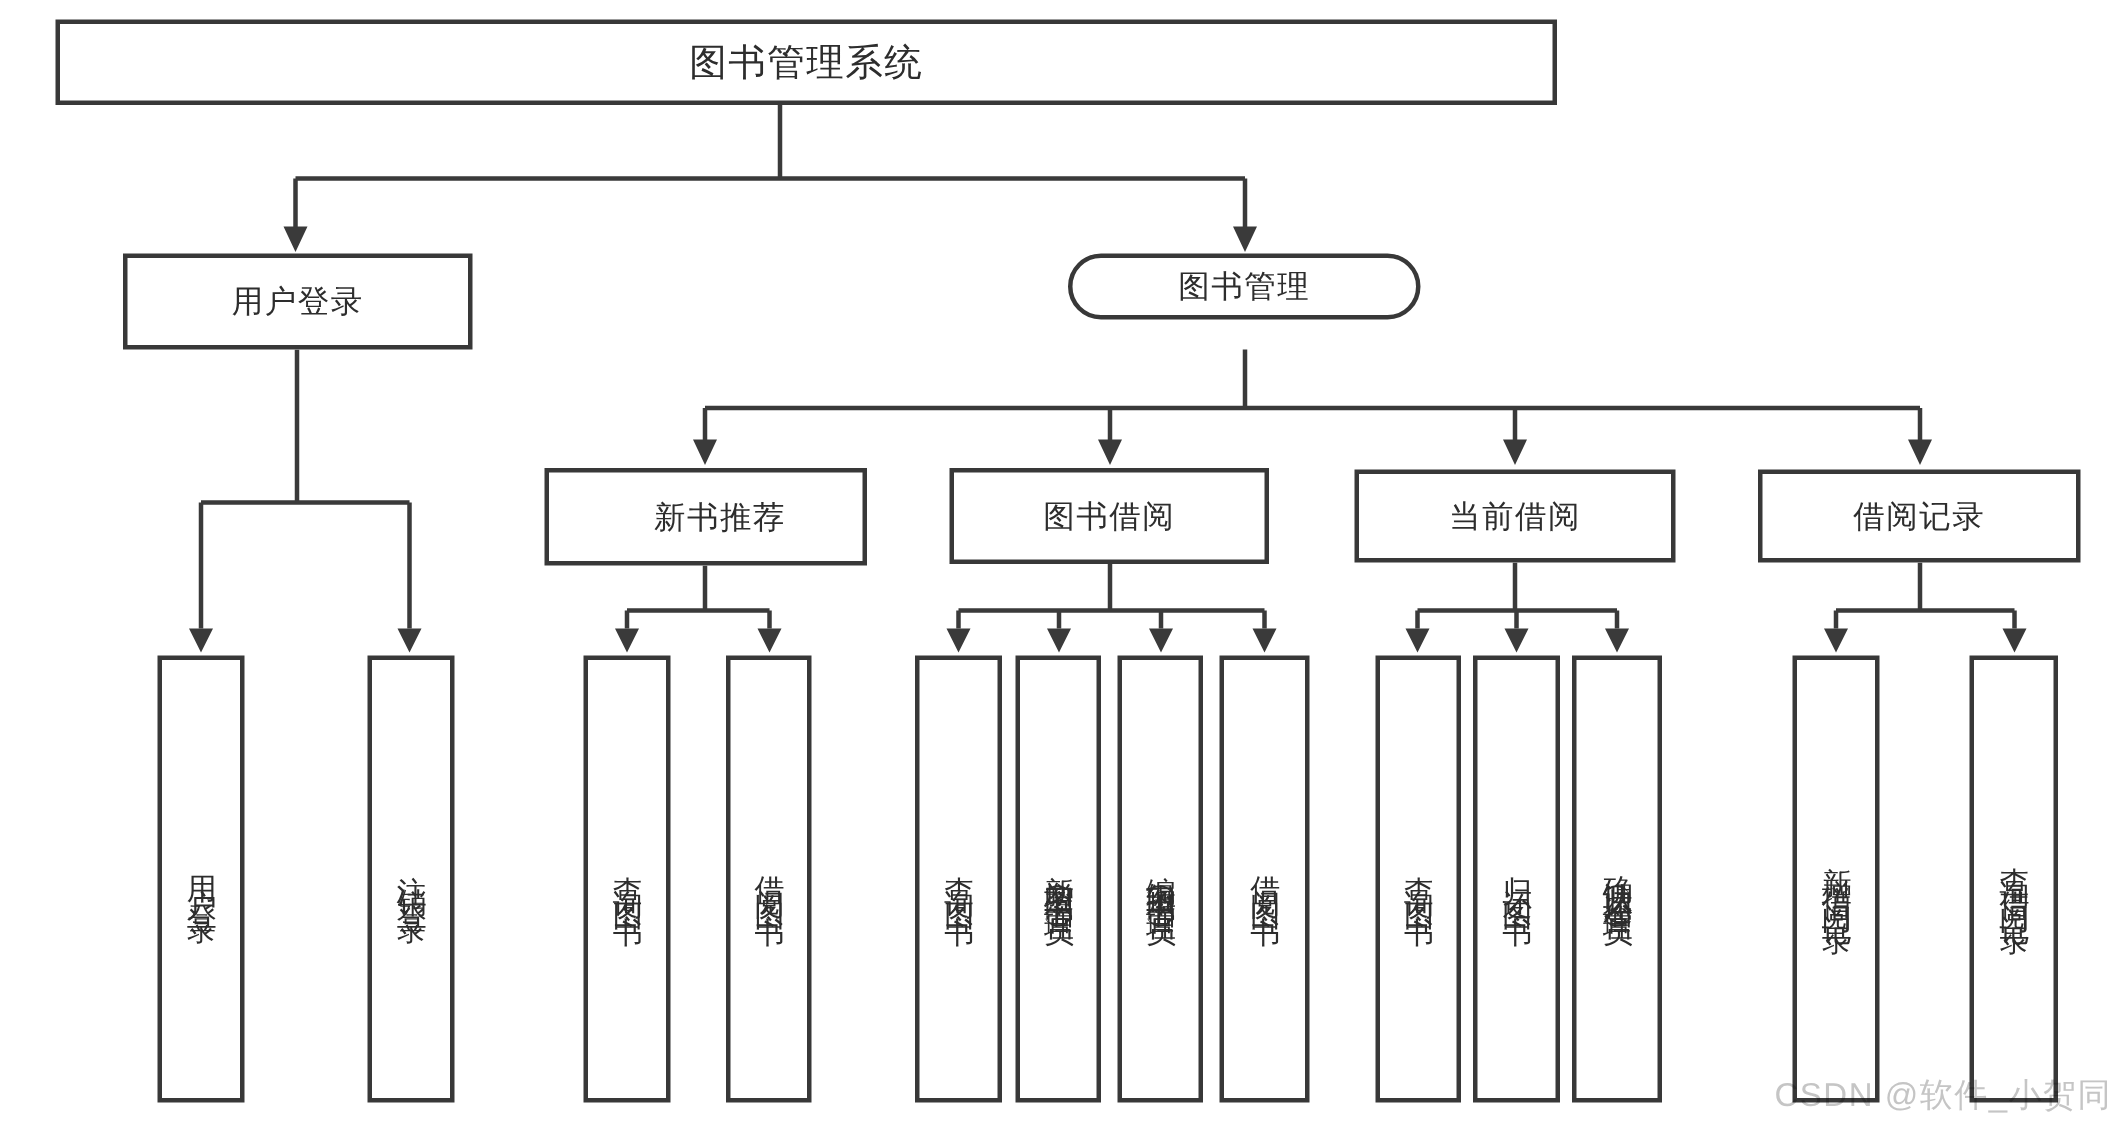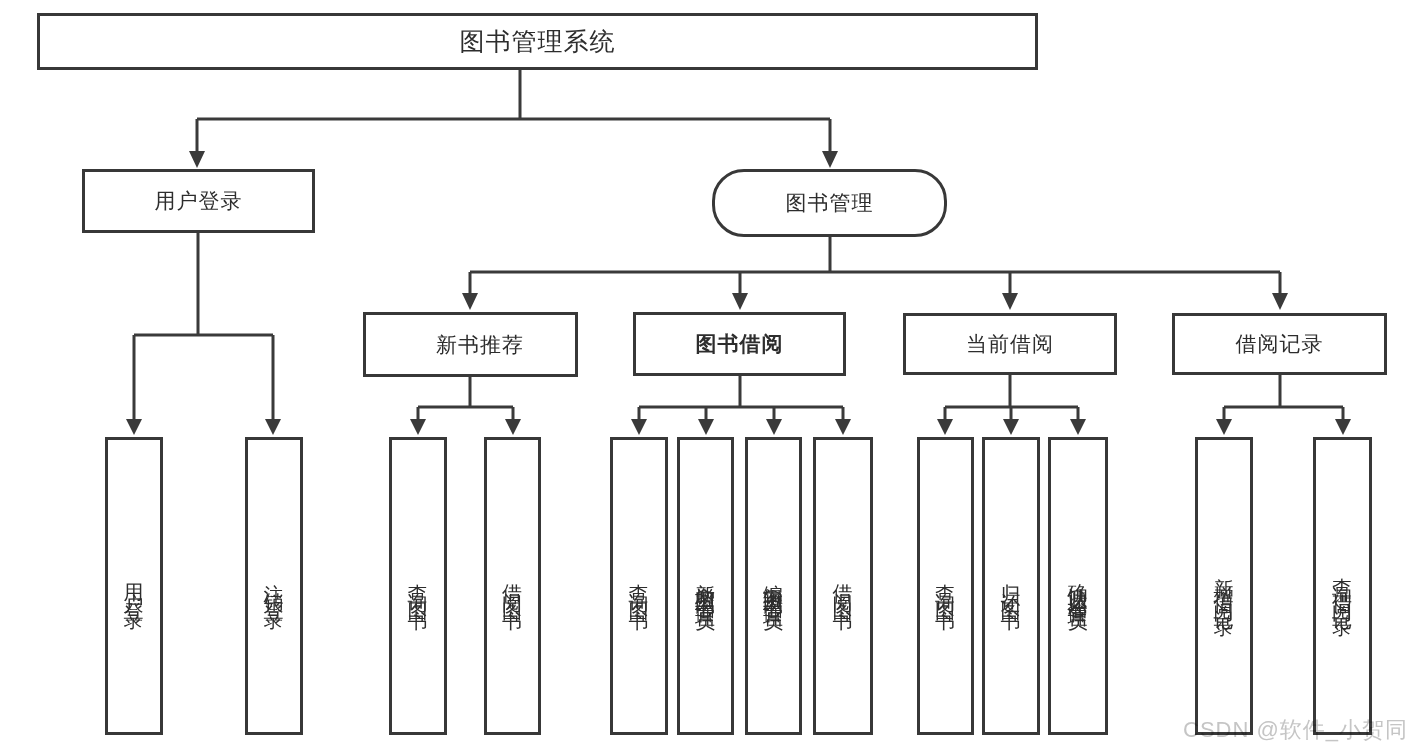--- a/index.html
+++ b/index.html
@@ -10,23 +10,23 @@
   #connectors{position:absolute;left:0;top:0;width:1405px;height:747px;z-index:1;}
 
   
   .box{position:absolute;box-sizing:border-box;background:#ffffff;border:3px solid #383838;
        display:flex;align-items:center;justify-content:center;color:#2d2d2d;z-index:2;
        font-size:21px;letter-spacing:1px;}
 
   
   .n-root{left:21px;top:13px;width:1001px;height:57px;font-size:25px;margin-left:16px;}
   .n-user-login{left:82px;top:169px;width:233px;height:64px;}
-  .n-book-mgmt{left:712px;top:169px;width:235px;height:68px;border-radius:32px;}
+  .n-book-mgmt{left:712px;top:169px;width:235px;height:44px;border-radius:32px;}
   .n-new-book{left:363px;top:312px;width:215px;height:65px;padding-left:19px;}
-  .n-book-borrow{left:633px;top:312px;width:213px;height:64px;font-weight:bold;}
+  .n-book-borrow{left:633px;top:312px;width:213px;height:64px;}
   .n-current-borrow{left:903px;top:313px;width:214px;height:62px;}
   .n-borrow-record{left:1172px;top:313px;width:215px;height:62px;}
 
   
   .leaf{top:437px;height:298px;}
   .l1{left:105px;width:58px;}
   .l2{left:245px;width:58px;}
   .l3{left:389px;width:58px;}
   .l4{left:484px;width:57px;}
   .l5{left:610px;width:58px;}

